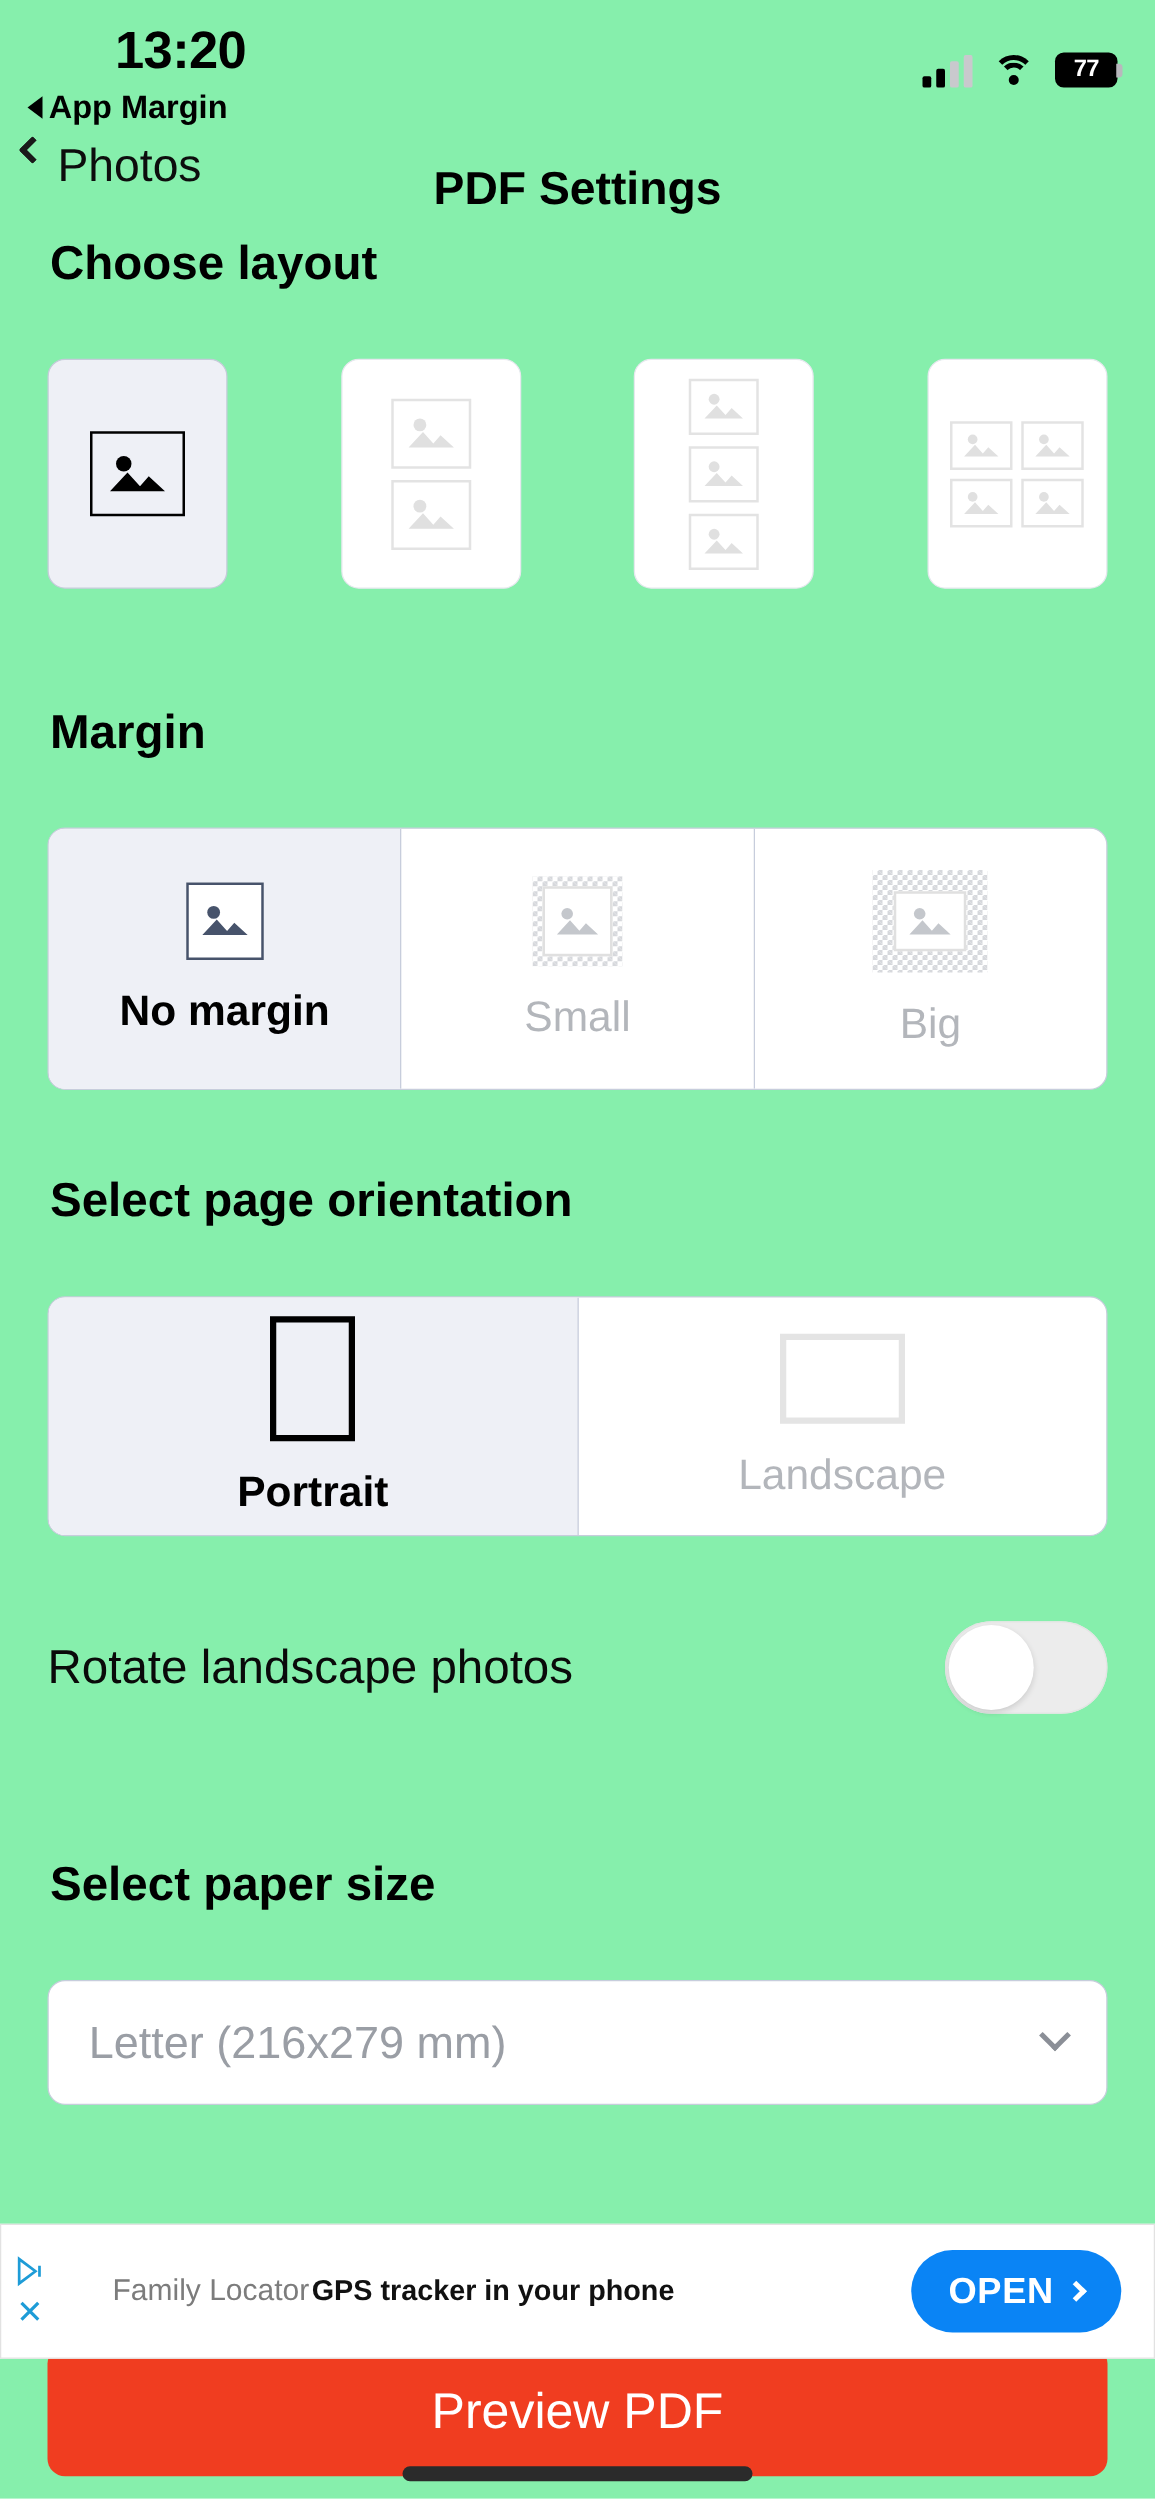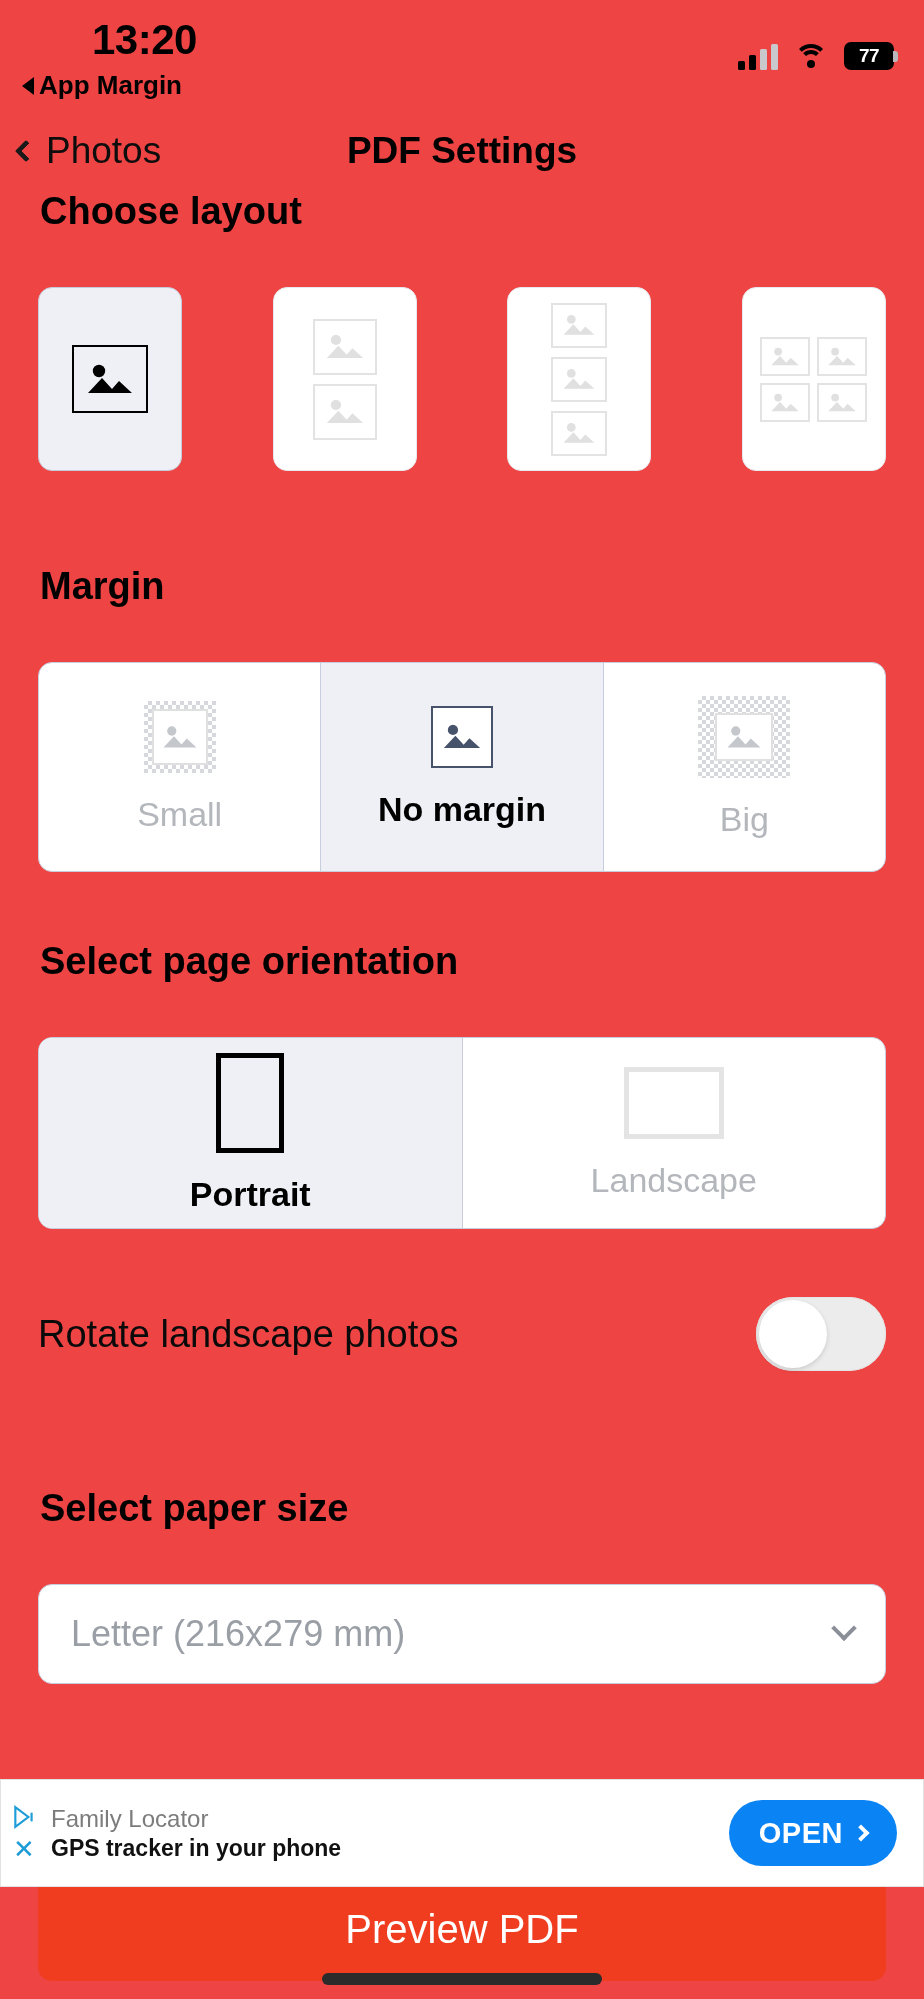--- a/index.html
+++ b/index.html
@@ -2,21 +2,21 @@
 <html><head>
 <meta charset="utf-8">
 <style>
   * { margin: 0; padding: 0; box-sizing: border-box; }
   html, body {
     width: 924px; height: 1999px;
     background: #ffffff;
     font-family: "Liberation Sans", sans-serif;
     overflow: hidden;
   }
-  .screen { position: relative; width: 924px; height: 1999px; background: #ef4444; }
+  .screen { position: relative; width: 924px; height: 1999px; background: #86efac; }
 
   
   .statusbar { position: absolute; top: 0; left: 0; width: 924px; height: 112px; }
   .sb-time {
     position: absolute; left: 92px; top: 16px;
     font-size: 42px; font-weight: 700; color: #000; letter-spacing: -0.5px;
   }
   .sb-backapp {
     position: absolute; left: 22px; top: 70px;
     font-size: 26px; font-weight: 600; color: #000;
@@ -60,21 +60,21 @@
   .battery .pct { color: #fff; font-size: 19px; font-weight: 700; letter-spacing: -0.5px; }
   .battery .tip {
     position: absolute; right: 0; top: 9px; width: 5px; height: 11px;
     background: #b8b8bd; border-radius: 0 3px 3px 0;
   }
 
   
   .navbar { position: absolute; top: 112px; left: 0; width: 924px; height: 78px; }
   .nav-back {
     position: absolute; left: 18px; top: 0; height: 78px;
-    display: flex; align-items: center; gap: 12px; cursor: pointer;
+    display: flex; gap: 12px; cursor: pointer;
   }
   .chev-left {
     width: 16px; height: 16px;
     border-left: 5px solid #1a1a1a; border-bottom: 5px solid #1a1a1a;
     transform: rotate(45deg); border-radius: 2px;
   }
   .nav-back-label { font-size: 37px; color: #0d0d0d; }
   .nav-title {
     position: absolute; left: 0; top: 0; width: 924px; height: 78px;
     display: flex; align-items: center; justify-content: center;
@@ -191,21 +191,21 @@
     position: absolute; left: 0; bottom: 112px; width: 924px; height: 108px;
     background: #fff; border: 1.5px solid #e2e2e2;
     display: flex; align-items: center;
   }
   .ad-marks {
     width: 46px; height: 100%;
     display: flex; flex-direction: column; align-items: center; justify-content: center; gap: 6px;
   }
   .adchoice-icon { width: 26px; height: 26px; }
   .ad-close { font-size: 26px; color: #1e9cd7; line-height: 1; cursor: pointer; }
-  .ad-text { flex: 1; display: flex; flex-direction: column; gap: 2px; padding-left: 4px; }
+  .ad-text { flex: 1; display: flex; flex-direction: row; gap: 2px; padding-left: 4px; margin-left: 39px; }
   .ad-advertiser { font-size: 24px; color: #7c7c7c; }
   .ad-headline { font-size: 23px; font-weight: 700; color: #111; }
   .ad-open {
     margin-right: 26px; background: #0a84f5; border-radius: 34px;
     height: 66px; padding: 0 30px;
     display: flex; align-items: center; gap: 12px; cursor: pointer;
   }
   .ad-open span { color: #fff; font-size: 29px; font-weight: 700; letter-spacing: 0.5px; }
   .ad-open .chev {
     width: 12px; height: 12px;
@@ -339,42 +339,42 @@
                 <path class="fill" d="M1 17 L8 9.5 L13 15 L16.5 11 L23 17 Z"></path>
             </svg>
           </div>
         </div>
       </div>
     </div>
 
     <div class="section-title" style="margin-top:94px">Margin</div>
     <div class="seg">
 
+      <div class="seg-item selected">
+        <div class="marg-box">
+          <div class="marg-inner dark" style="width:62px;height:62px;">
+            <svg class="img-ico slate" width="40" height="33" viewBox="0 0 24 20">
+              <circle class="fill" cx="6.5" cy="6" r="3.1"></circle>
+                <path class="fill" d="M1 17 L8 9.5 L13 15 L16.5 11 L23 17 Z"></path>
+            </svg>
+          </div>
+        </div>
+        <div class="seg-label">No margin</div>
+      </div>
+
       <div class="seg-item">
         <div class="marg-box checker" style="padding:8px;">
           <div class="marg-inner" style="width:56px;height:56px;">
             <svg class="img-ico grey2" width="36" height="30" viewBox="0 0 24 20">
               <circle class="fill" cx="6.5" cy="6" r="3.1"></circle>
                 <path class="fill" d="M1 17 L8 9.5 L13 15 L16.5 11 L23 17 Z"></path>
             </svg>
           </div>
         </div>
         <div class="seg-label">Small</div>
-      </div>
-
-      <div class="seg-item selected">
-        <div class="marg-box">
-          <div class="marg-inner dark" style="width:62px;height:62px;">
-            <svg class="img-ico slate" width="40" height="33" viewBox="0 0 24 20">
-              <circle class="fill" cx="6.5" cy="6" r="3.1"></circle>
-                <path class="fill" d="M1 17 L8 9.5 L13 15 L16.5 11 L23 17 Z"></path>
-            </svg>
-          </div>
-        </div>
-        <div class="seg-label">No margin</div>
       </div>
 
       <div class="seg-item">
         <div class="marg-box checker" style="padding:17px;">
           <div class="marg-inner" style="width:58px;height:48px;">
             <svg class="img-ico grey2" width="36" height="30" viewBox="0 0 24 20">
               <circle class="fill" cx="6.5" cy="6" r="3.1"></circle>
                 <path class="fill" d="M1 17 L8 9.5 L13 15 L16.5 11 L23 17 Z"></path>
             </svg>
           </div>

